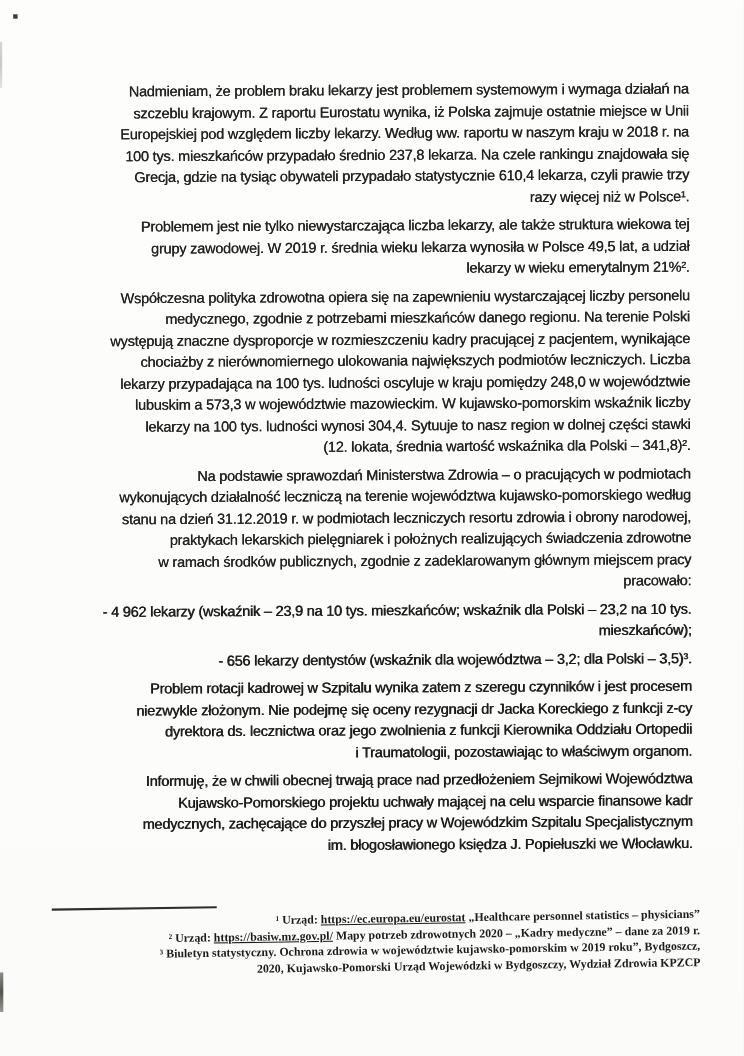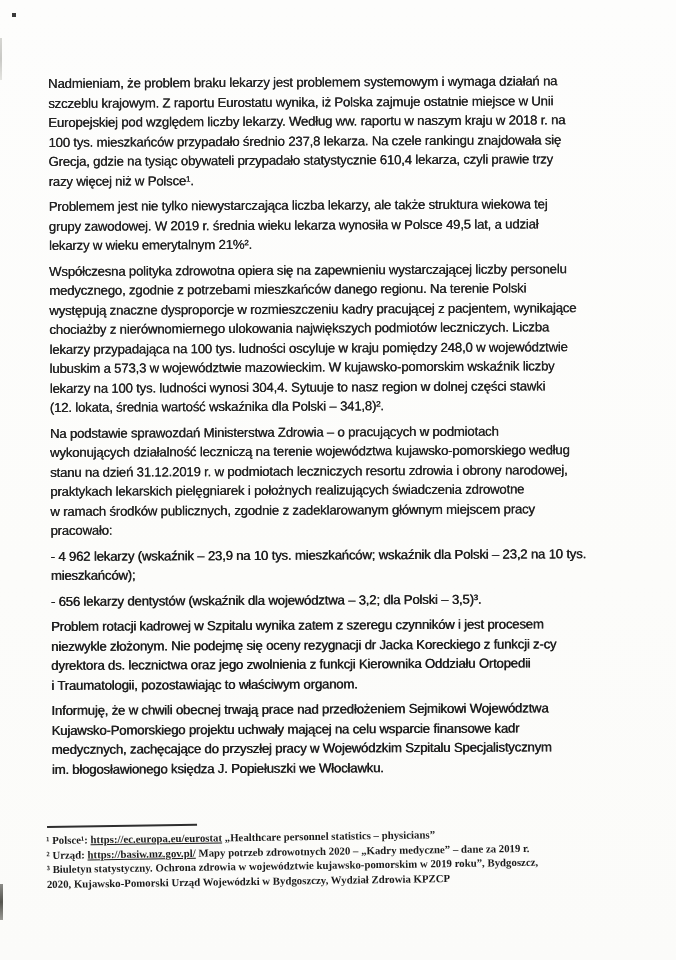--- a/index.html
+++ b/index.html
@@ -7,20 +7,21 @@
   body {
     width: 676px; height: 960px;
     background: #f2f2f0;
     font-family: "Liberation Sans", sans-serif;
   }
   .sheet {
     position: relative;
     width: 676px; height: 960px;
     background: linear-gradient(180deg, #fdfdfc 0%, #fcfcfa 60%, #fbfbf9 100%);
     overflow: hidden;
+    text-align: right;
   }
   .body-text {
     position: absolute;
     left: 48px; top: 74px;
     width: 578px;
     font-size: 13.2px;
     line-height: 19.5px;
     letter-spacing: -0.2px;
     color: #242424;
     text-shadow: 0.3px 0 0 currentColor;
@@ -131,19 +132,19 @@
       <div class="line">Informuję, że w chwili obecnej trwają prace nad przedłożeniem Sejmikowi Województwa</div>
       <div class="line">Kujawsko-Pomorskiego projektu uchwały mającej na celu wsparcie finansowe kadr</div>
       <div class="line">medycznych, zachęcające do przyszłej pracy w Wojewódzkim Szpitalu Specjalistycznym</div>
       <div class="line">im. błogosławionego księdza J. Popiełuszki we Włocławku.</div>
     </div>
 
   </div>
 
   <div class="footnotes">
     <div class="fn-sep"></div>
-    <div class="fn-line"><span>¹ Polsce¹: </span><span class="fn-link">https://ec.europa.eu/eurostat</span><span> „Healthcare personnel statistics – physicians”</span></div>
+    <div class="fn-line"><span>¹ Urząd: </span><span class="fn-link">https://ec.europa.eu/eurostat</span><span> „Healthcare personnel statistics – physicians”</span></div>
     <div class="fn-line"><span>² Urząd: </span><span class="fn-link">https://basiw.mz.gov.pl/</span><span> Mapy potrzeb zdrowotnych 2020 – „Kadry medyczne” – dane za 2019 r.</span></div>
     <div class="fn-line">³ Biuletyn statystyczny. Ochrona zdrowia w województwie kujawsko-pomorskim w 2019 roku”, Bydgoszcz,</div>
     <div class="fn-line">2020, Kujawsko-Pomorski Urząd Wojewódzki w Bydgoszczy, Wydział Zdrowia KPZCP</div>
   </div>
 
 </div>
 
 </body></html>

